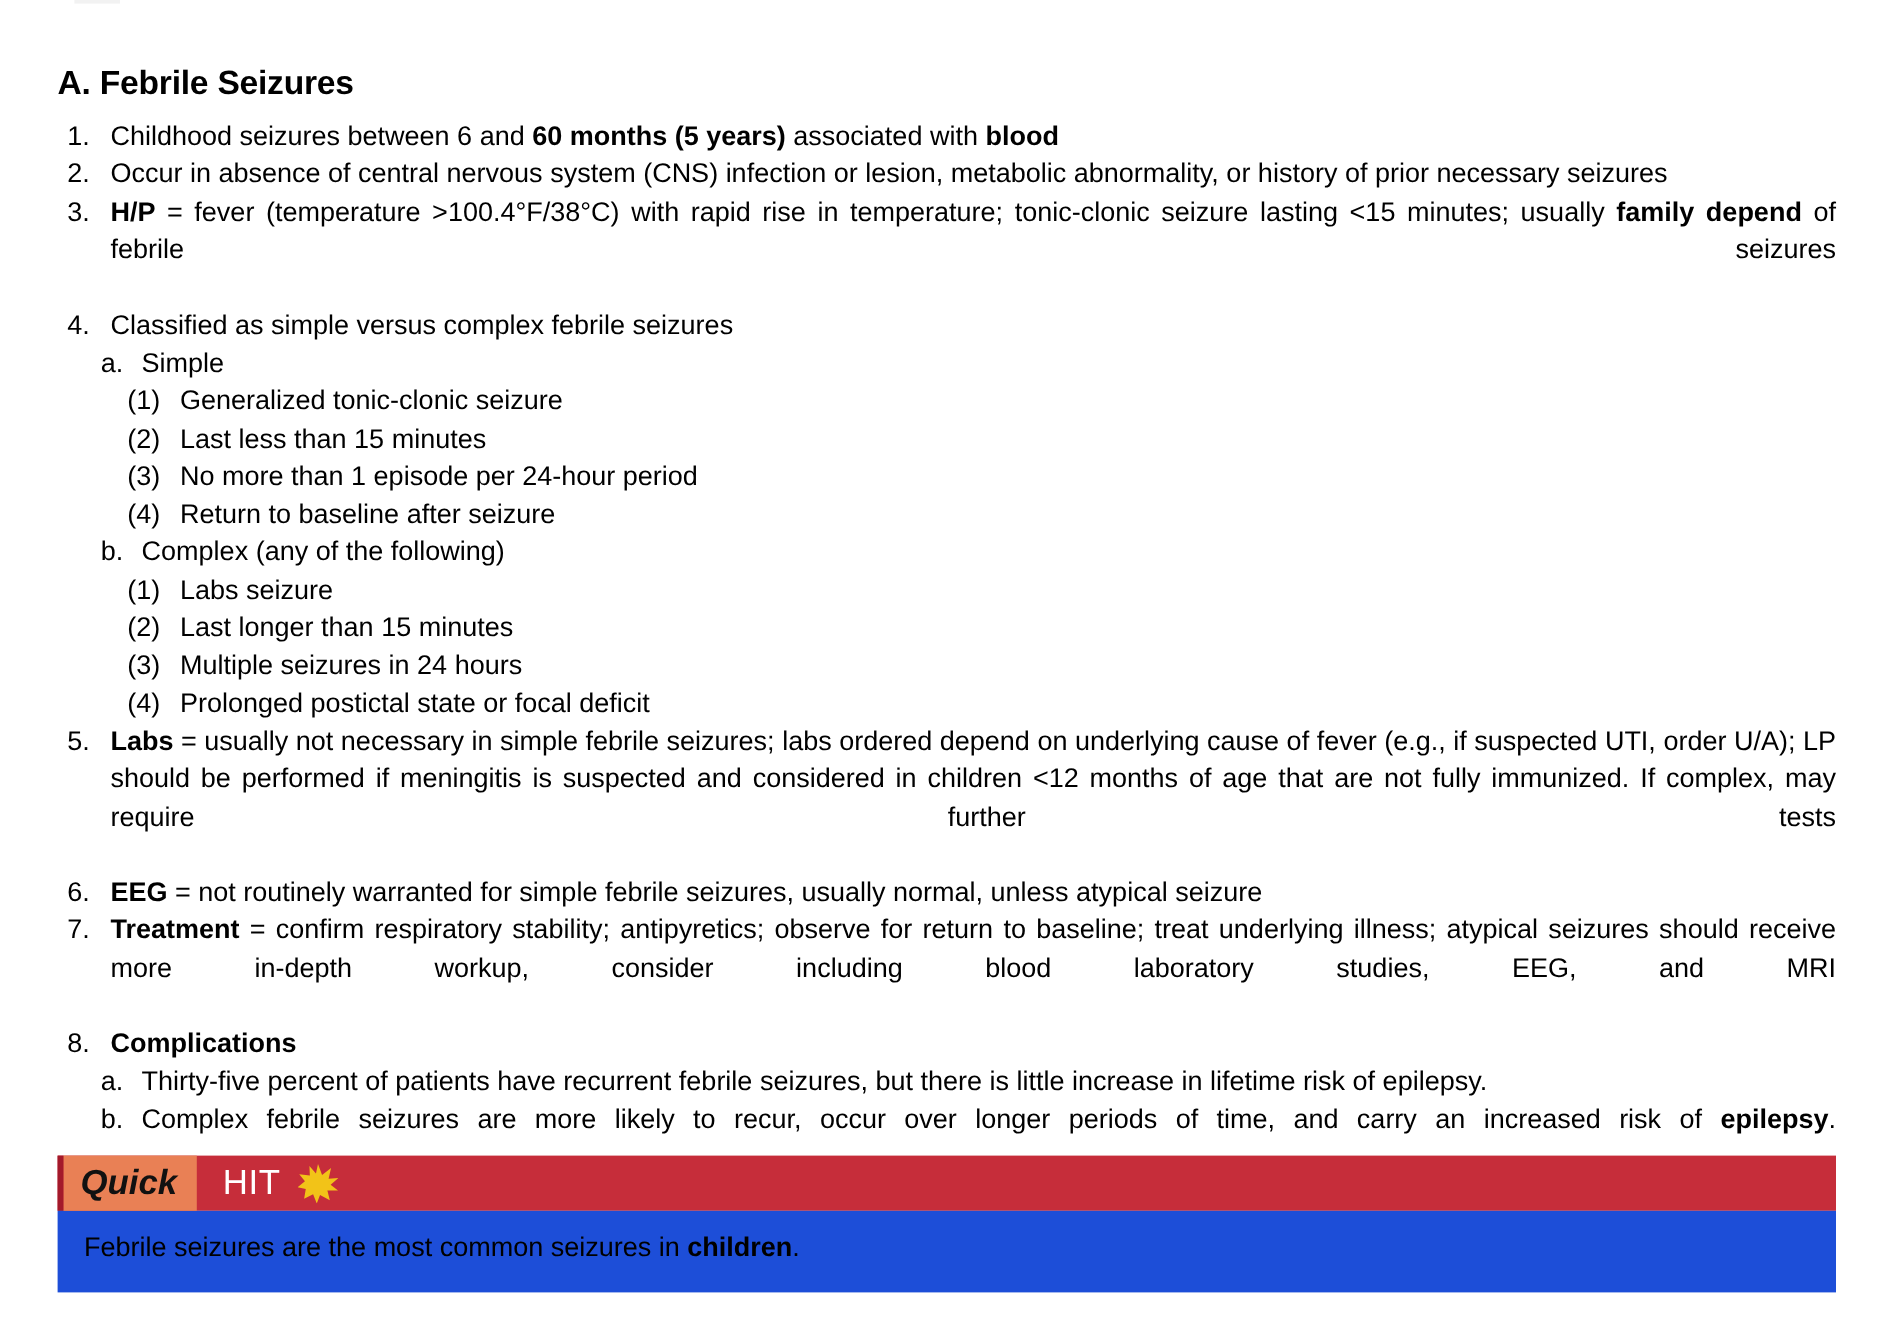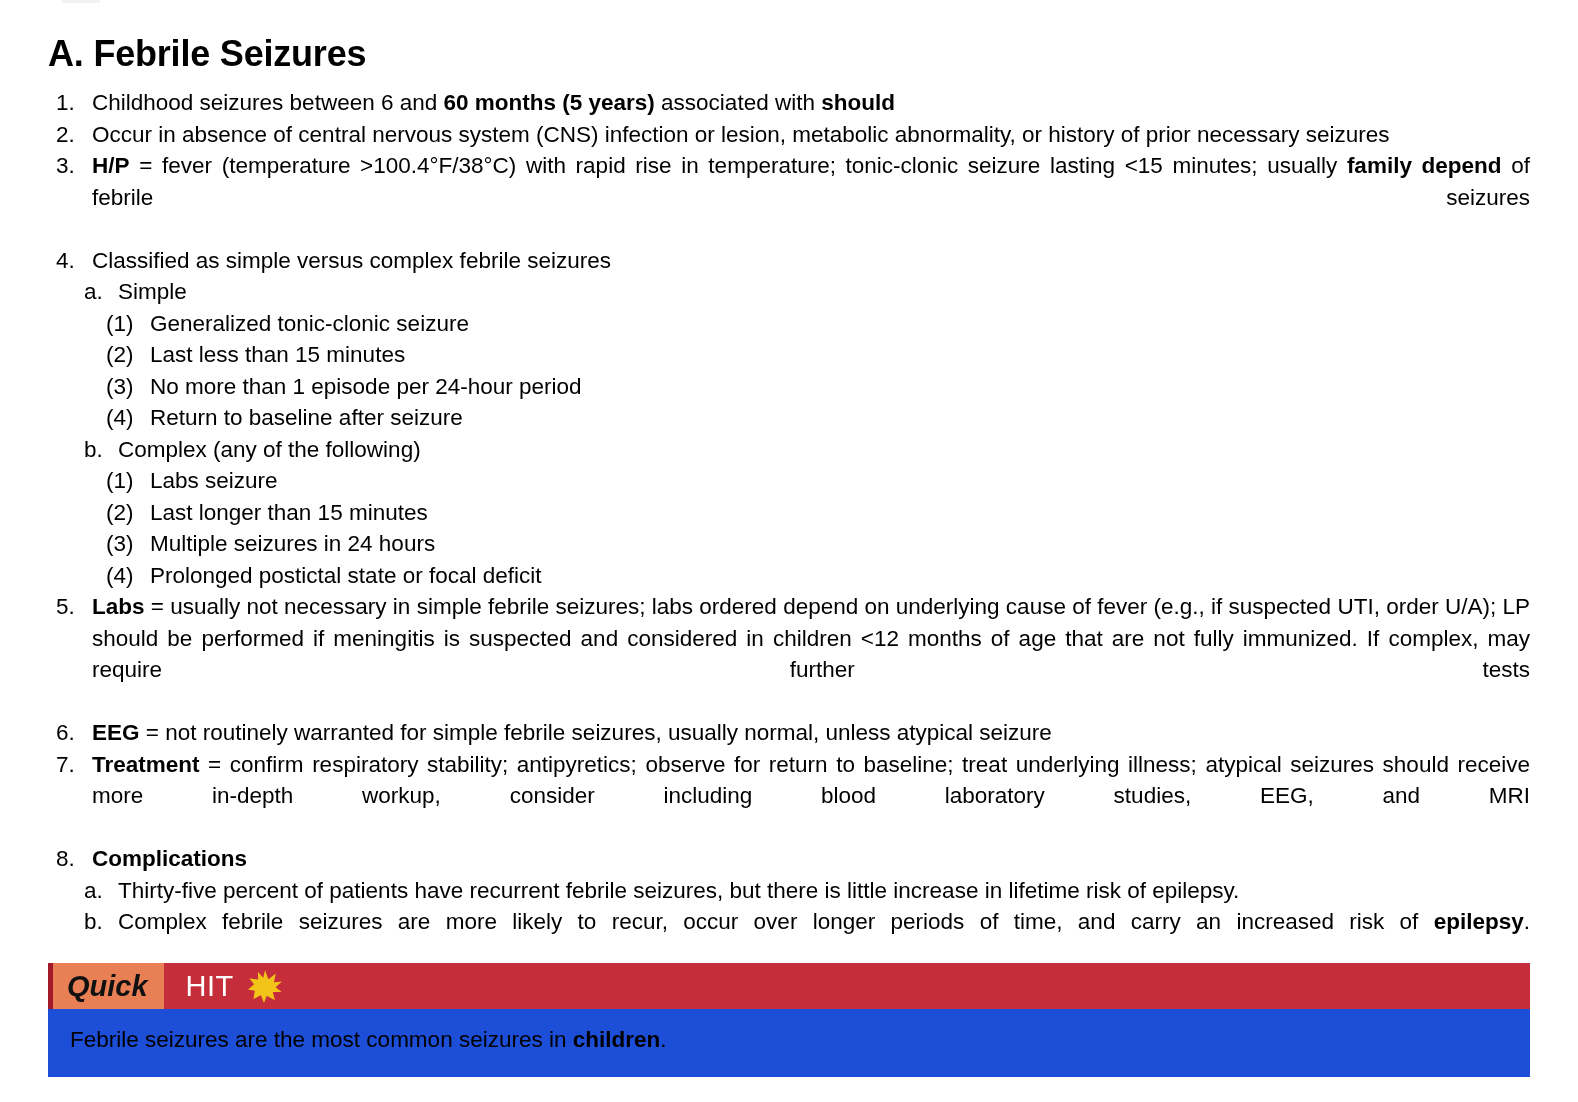--- a/index.html
+++ b/index.html
@@ -18,25 +18,25 @@
     position: relative;
     width: 1578px;
     height: 1102px;
     background: #ffffff;
     box-sizing: border-box;
     padding: 0 48px;
   }
 
   
   .section-title {
-    font-size: 36px;
+    font-size: 28px;
     font-weight: bold;
     letter-spacing: -0.2px;
     margin: 0;
-    padding-top: 32px;
+    padding-top: 52px;
     line-height: 1.2;
   }
 
   
   .outline {
     margin-top: 12px;
   }
   .li {
     position: relative;
     font-size: 22.5px;
@@ -152,21 +152,21 @@
 
 <div class="page">
 
   <div class="top-artifact"></div>
 
   <h1 class="section-title">A. Febrile Seizures</h1>
 
   <div class="outline">
       <div class="li lvl1">
         <span class="marker">1.</span>
-        <span class="body"><span>Childhood seizures between 6 and </span><span class="b">60 months (5 years)</span><span> associated with </span><span class="b">should</span></span>
+        <span class="body"><span>Childhood seizures between 6 and </span><span class="b">60 months (5 years)</span><span> associated with </span><span class="b">blood</span></span>
       </div>
       <div class="li lvl1">
         <span class="marker">2.</span>
         <span class="body"><span>Occur in absence of central nervous system (CNS) infection or lesion, metabolic abnormality, or history of prior necessary seizures</span></span>
       </div>
       <div class="li lvl1 justify">
         <span class="marker">3.</span>
         <span class="body"><span class="b">H/P</span><span> = fever (temperature &gt;100.4°F/38°C) with rapid rise in temperature; tonic-clonic seizure lasting &lt;15 minutes; usually </span><span class="b">family depend</span><span> of febrile seizures</span></span>
       </div>
       <div class="li lvl1">

